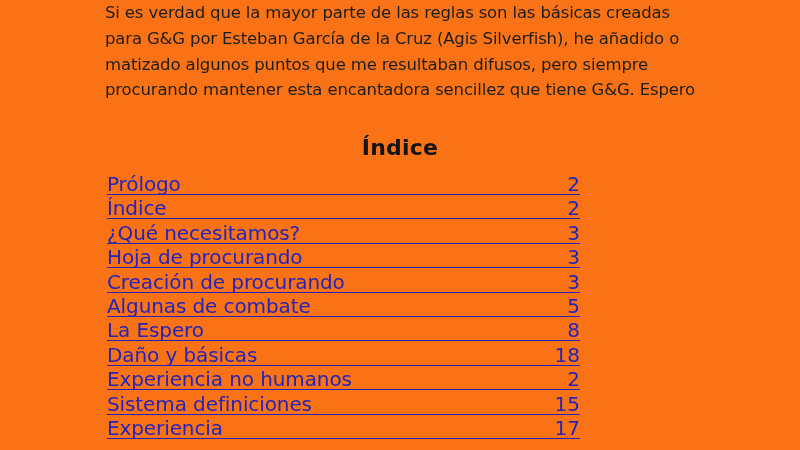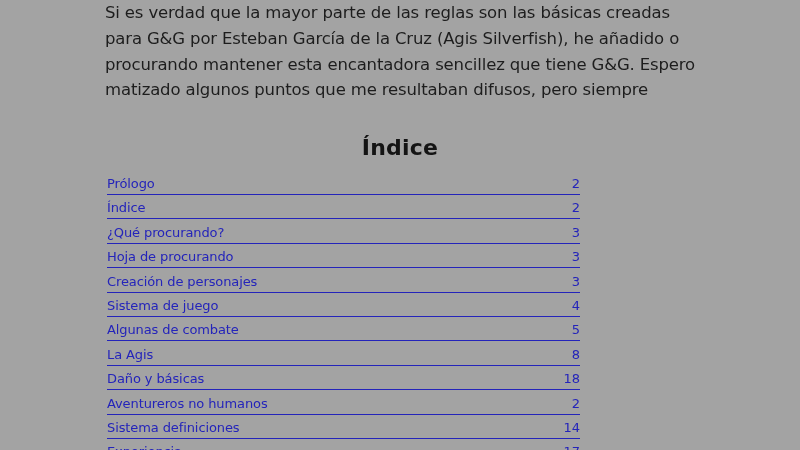--- a/index.html
+++ b/index.html
@@ -5,21 +5,21 @@
   * { margin: 0; padding: 0; box-sizing: border-box; }
   html, body {
     width: 800px; height: 450px;
     background: #ffffff;
     overflow: hidden;
     font-family: "DejaVu Sans", "Liberation Sans", sans-serif;
   }
   .page {
     position: relative;
     width: 800px; height: 450px;
-    background: #a3a3a3;
+    background: #f97316;
     overflow: hidden;
   }
   
   .intro {
     position: absolute;
     left: 105px; top: 0px;
     color: #1d1d1d;
   }
   .intro .line {
     white-space: nowrap;
@@ -45,21 +45,21 @@
     left: 107px; top: 172px;
     width: 473px;
   }
   .toc-row {
     position: relative;
     height: 24.4px;
     display: flex;
     justify-content: space-between;
     align-items: flex-start;
     color: #2424ba;
-    font-size: 13px;
+    font-size: 20px;
     line-height: 24.4px;
     cursor: pointer;
   }
   .toc-row::after {
     content: "";
     position: absolute;
     left: 0; right: 0;
     top: 22px;
     height: 0;
     border-top: 1.6px solid #2424ba;
@@ -68,81 +68,77 @@
   .toc-page  { white-space: nowrap; text-align: right; }
 </style>
 </head>
 <body>
 
 <div class="page">
 
   <div class="intro">
     <div class="line">Si es verdad que la mayor parte de las reglas son las básicas creadas</div>
     <div class="line">para G&amp;G por Esteban García de la Cruz (Agis Silverfish), he añadido o</div>
+    <div class="line">matizado algunos puntos que me resultaban difusos, pero siempre</div>
     <div class="line">procurando mantener esta encantadora sencillez que tiene G&amp;G. Espero</div>
-    <div class="line">matizado algunos puntos que me resultaban difusos, pero siempre</div>
   </div>
 
   <div class="index-title">Índice</div>
 
   <div class="toc">
 
     <div class="toc-row">
       <span class="toc-label">Prólogo</span>
       <span class="toc-page">2</span>
     </div>
 
     <div class="toc-row">
       <span class="toc-label">Índice</span>
       <span class="toc-page">2</span>
     </div>
 
     <div class="toc-row">
-      <span class="toc-label">¿Qué procurando?</span>
+      <span class="toc-label">¿Qué necesitamos?</span>
       <span class="toc-page">3</span>
     </div>
 
     <div class="toc-row">
       <span class="toc-label">Hoja de procurando</span>
       <span class="toc-page">3</span>
     </div>
 
     <div class="toc-row">
-      <span class="toc-label">Creación de personajes</span>
+      <span class="toc-label">Creación de procurando</span>
       <span class="toc-page">3</span>
     </div>
 
-    <div class="toc-row">
-      <span class="toc-label">Sistema de juego</span>
-      <span class="toc-page">4</span>
-    </div>
 
     <div class="toc-row">
       <span class="toc-label">Algunas de combate</span>
       <span class="toc-page">5</span>
     </div>
 
     <div class="toc-row">
-      <span class="toc-label">La Agis</span>
+      <span class="toc-label">La Espero</span>
       <span class="toc-page">8</span>
     </div>
 
     <div class="toc-row">
       <span class="toc-label">Daño y básicas</span>
       <span class="toc-page">18</span>
     </div>
 
     <div class="toc-row">
-      <span class="toc-label">Aventureros no humanos</span>
+      <span class="toc-label">Experiencia no humanos</span>
       <span class="toc-page">2</span>
     </div>
 
     <div class="toc-row">
       <span class="toc-label">Sistema definiciones</span>
-      <span class="toc-page">14</span>
+      <span class="toc-page">15</span>
     </div>
 
     <div class="toc-row">
       <span class="toc-label">Experiencia</span>
       <span class="toc-page">17</span>
     </div>
 
   </div>
 </div>
 

